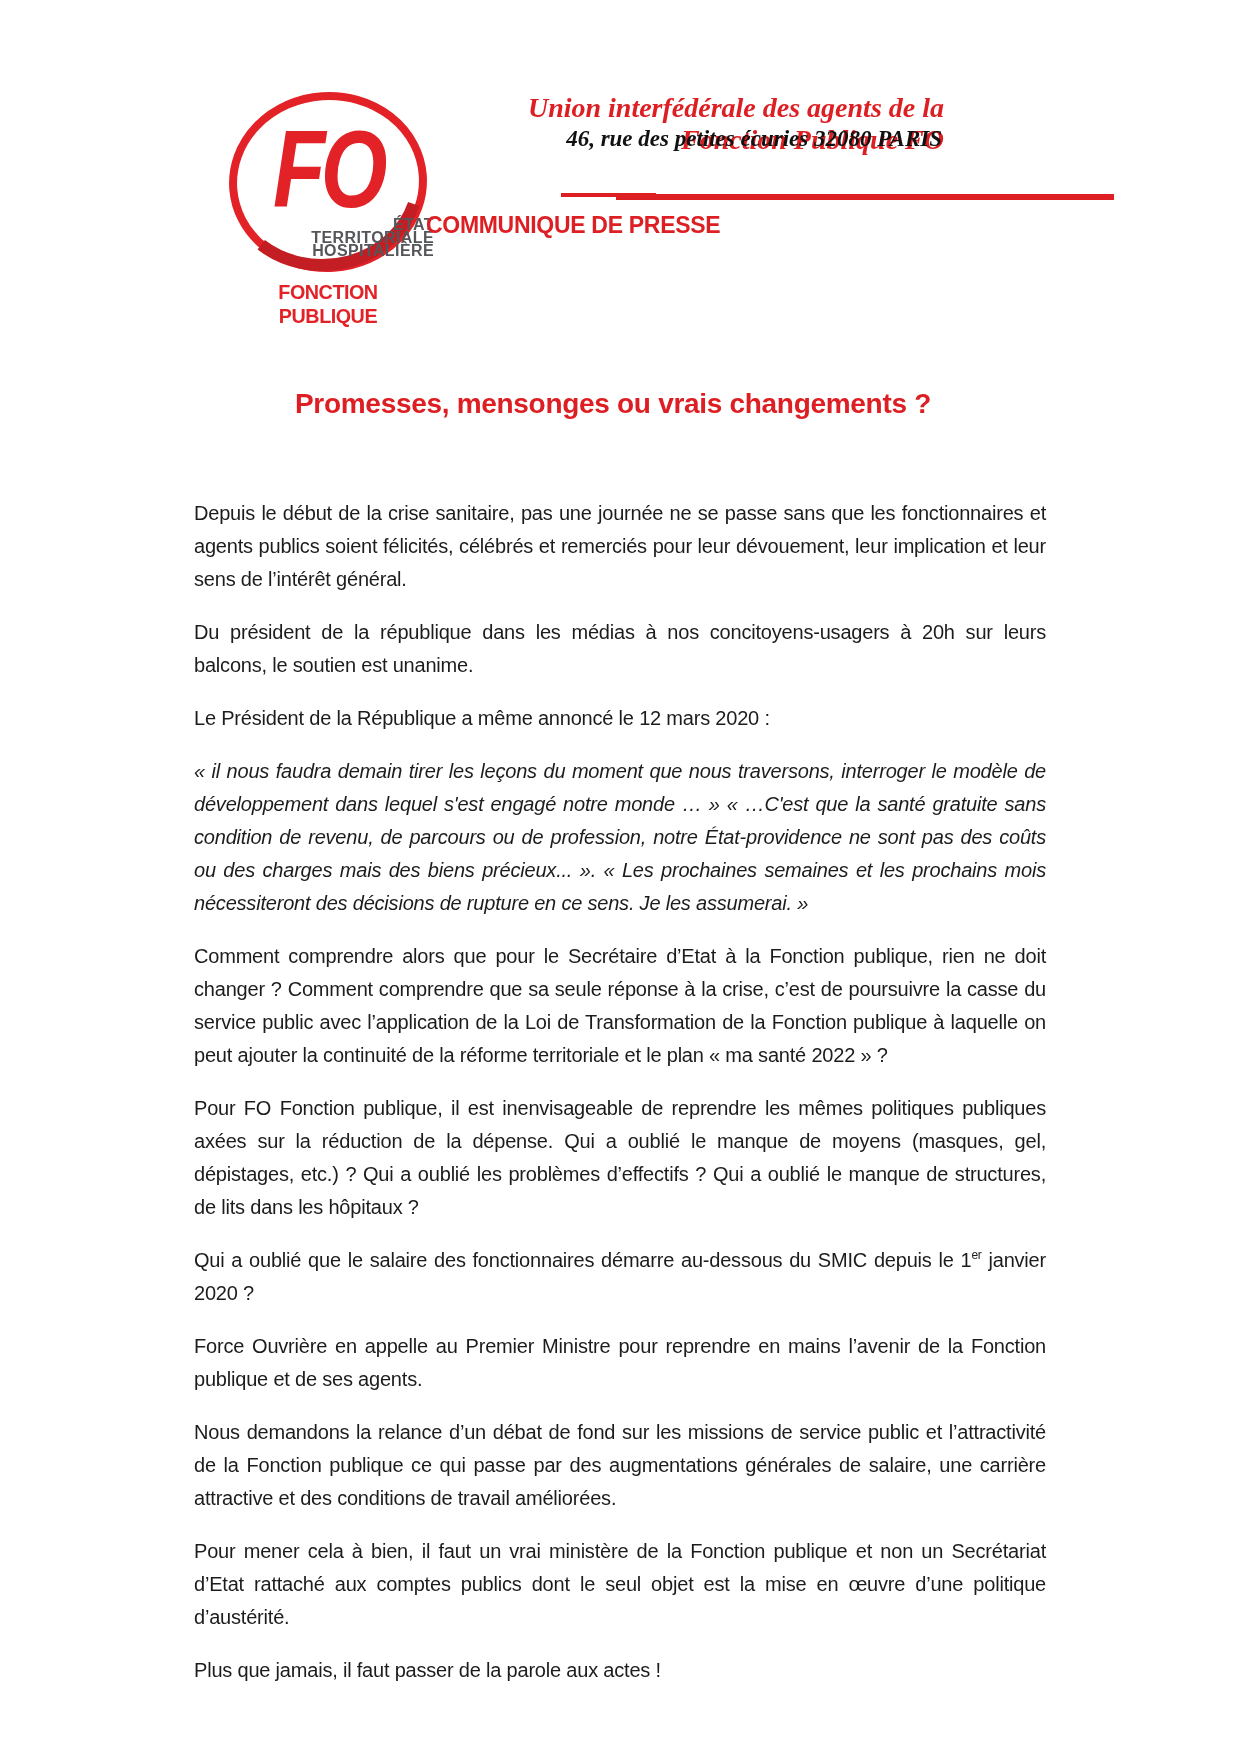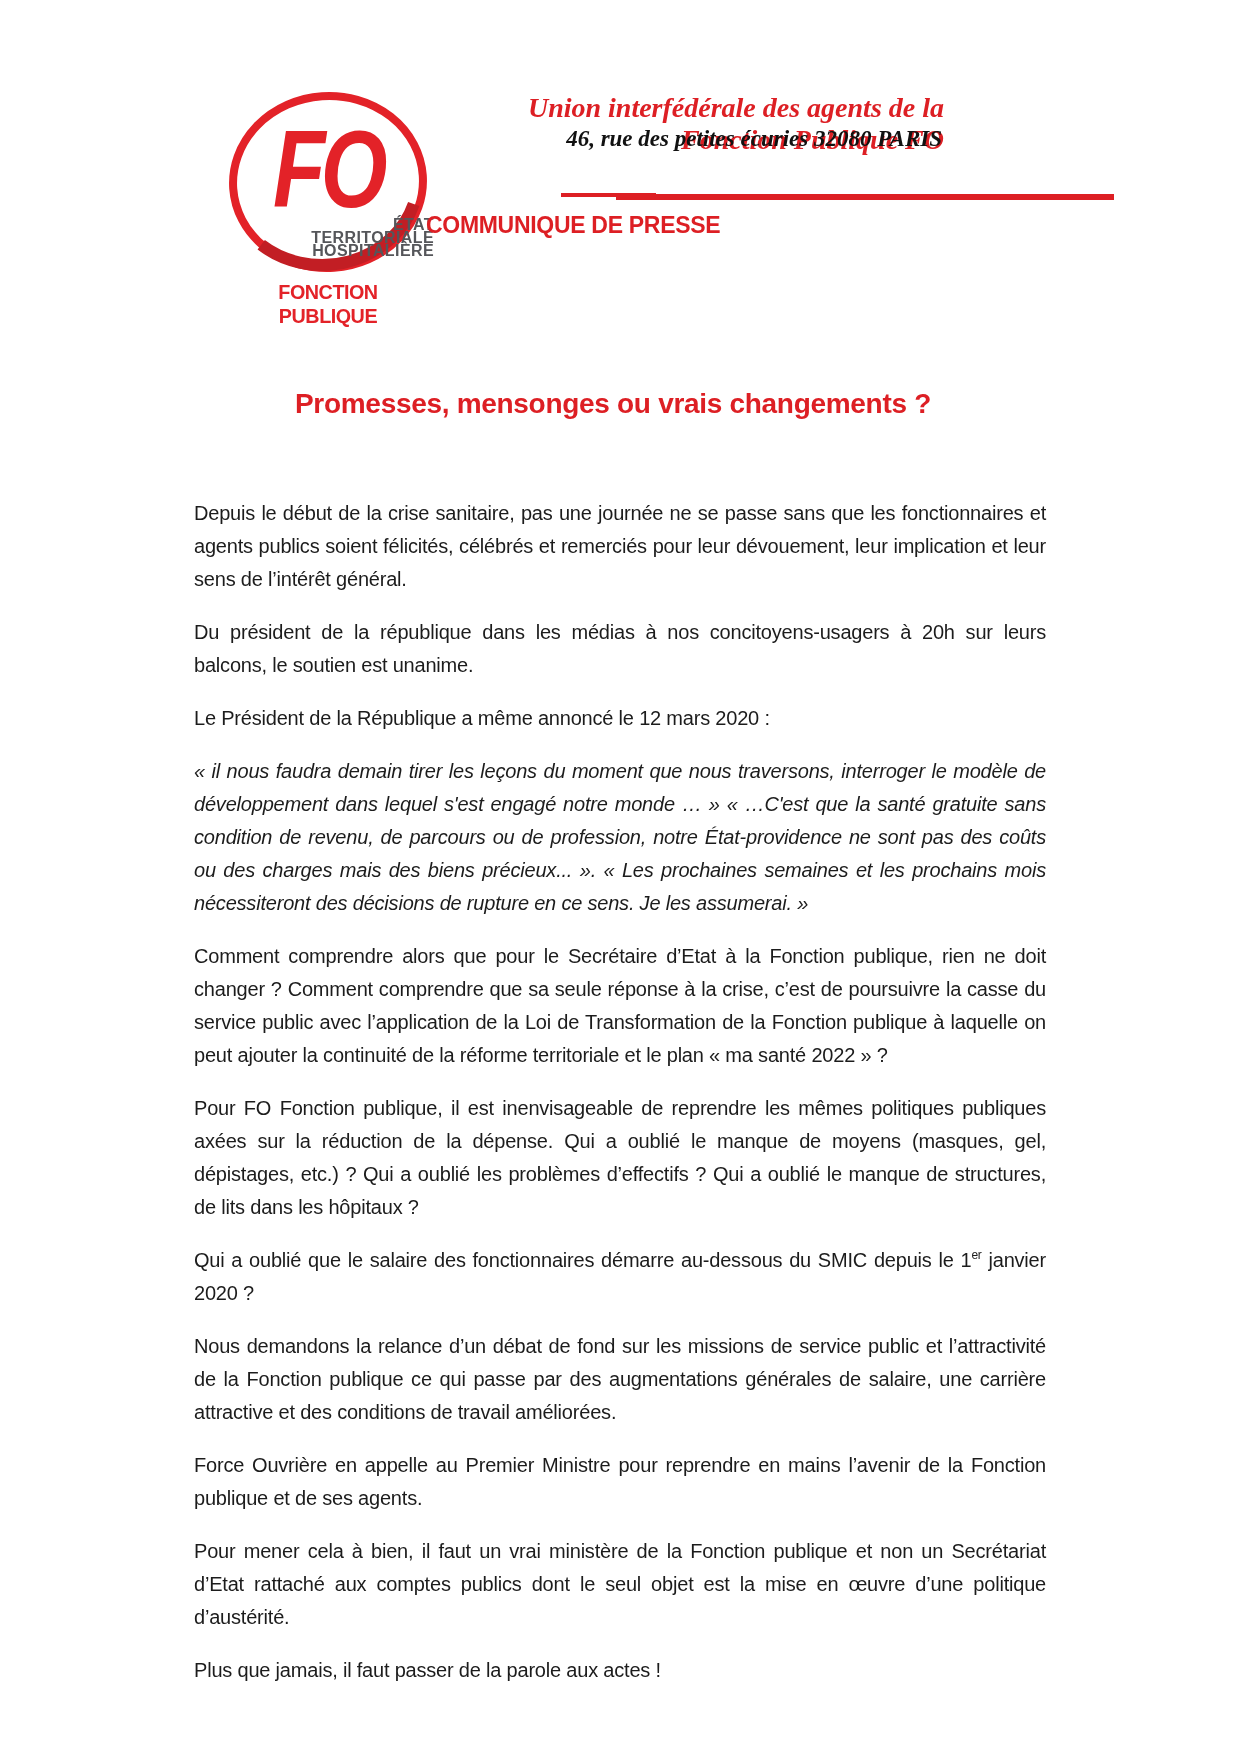--- a/index.html
+++ b/index.html
@@ -135,20 +135,20 @@
   <div class="doc-title">Promesses, mensonges ou vrais changements ?</div>
 
   <div class="body-text">
     <div class="para">Depuis le début de la crise sanitaire, pas une journée ne se passe sans que les fonctionnaires et agents publics soient félicités, célébrés et remerciés pour leur dévouement, leur implication et leur sens de l’intérêt général.</div>
     <div class="para">Du président de la république dans les médias à nos concitoyens-usagers à 20h sur leurs balcons, le soutien est unanime.</div>
     <div class="para">Le Président de la République a même annoncé le 12 mars 2020 :</div>
     <div class="para quote">« il nous faudra demain tirer les leçons du moment que nous traversons, interroger le modèle de développement dans lequel s'est engagé notre monde … » « …C'est que la santé gratuite sans condition de revenu, de parcours ou de profession, notre État-providence ne sont pas des coûts ou des charges mais des biens précieux... ». « Les prochaines semaines et les prochains mois nécessiteront des décisions de rupture en ce sens. Je les assumerai. »</div>
     <div class="para">Comment comprendre alors que pour le Secrétaire d’Etat à la Fonction publique, rien ne doit changer ? Comment comprendre que sa seule réponse à la crise, c’est de poursuivre la casse du service public avec l’application de la Loi de Transformation de la Fonction publique à laquelle on peut ajouter la continuité de la réforme territoriale et le plan « ma santé 2022 » ?</div>
     <div class="para">Pour FO Fonction publique, il est inenvisageable de reprendre les mêmes politiques publiques axées sur la réduction de la dépense. Qui a oublié le manque de moyens (masques, gel, dépistages, etc.) ? Qui a oublié les problèmes d’effectifs ? Qui a oublié le manque de structures, de lits dans les hôpitaux ?</div>
     <div class="para"><span>Qui a oublié que le salaire des fonctionnaires démarre au-dessous du SMIC depuis le 1</span><sup>er</sup><span> janvier 2020 ?</span></div>
+    <div class="para">Force Ouvrière en appelle au Premier Ministre pour reprendre en mains l’avenir de la Fonction publique et de ses agents.</div>
     <div class="para">Nous demandons la relance d’un débat de fond sur les missions de service public et l’attractivité de la Fonction publique ce qui passe par des augmentations générales de salaire, une carrière attractive et des conditions de travail améliorées.</div>
-    <div class="para">Force Ouvrière en appelle au Premier Ministre pour reprendre en mains l’avenir de la Fonction publique et de ses agents.</div>
     <div class="para">Pour mener cela à bien, il faut un vrai ministère de la Fonction publique et non un Secrétariat d’Etat rattaché aux comptes publics dont le seul objet est la mise en œuvre d’une politique d’austérité.</div>
     <div class="para">Plus que jamais, il faut passer de la parole aux actes !</div>
     <div class="dateline">Paris,  le 15 mai 2020</div>
   </div>
 
 </div>
 
 </body></html>

